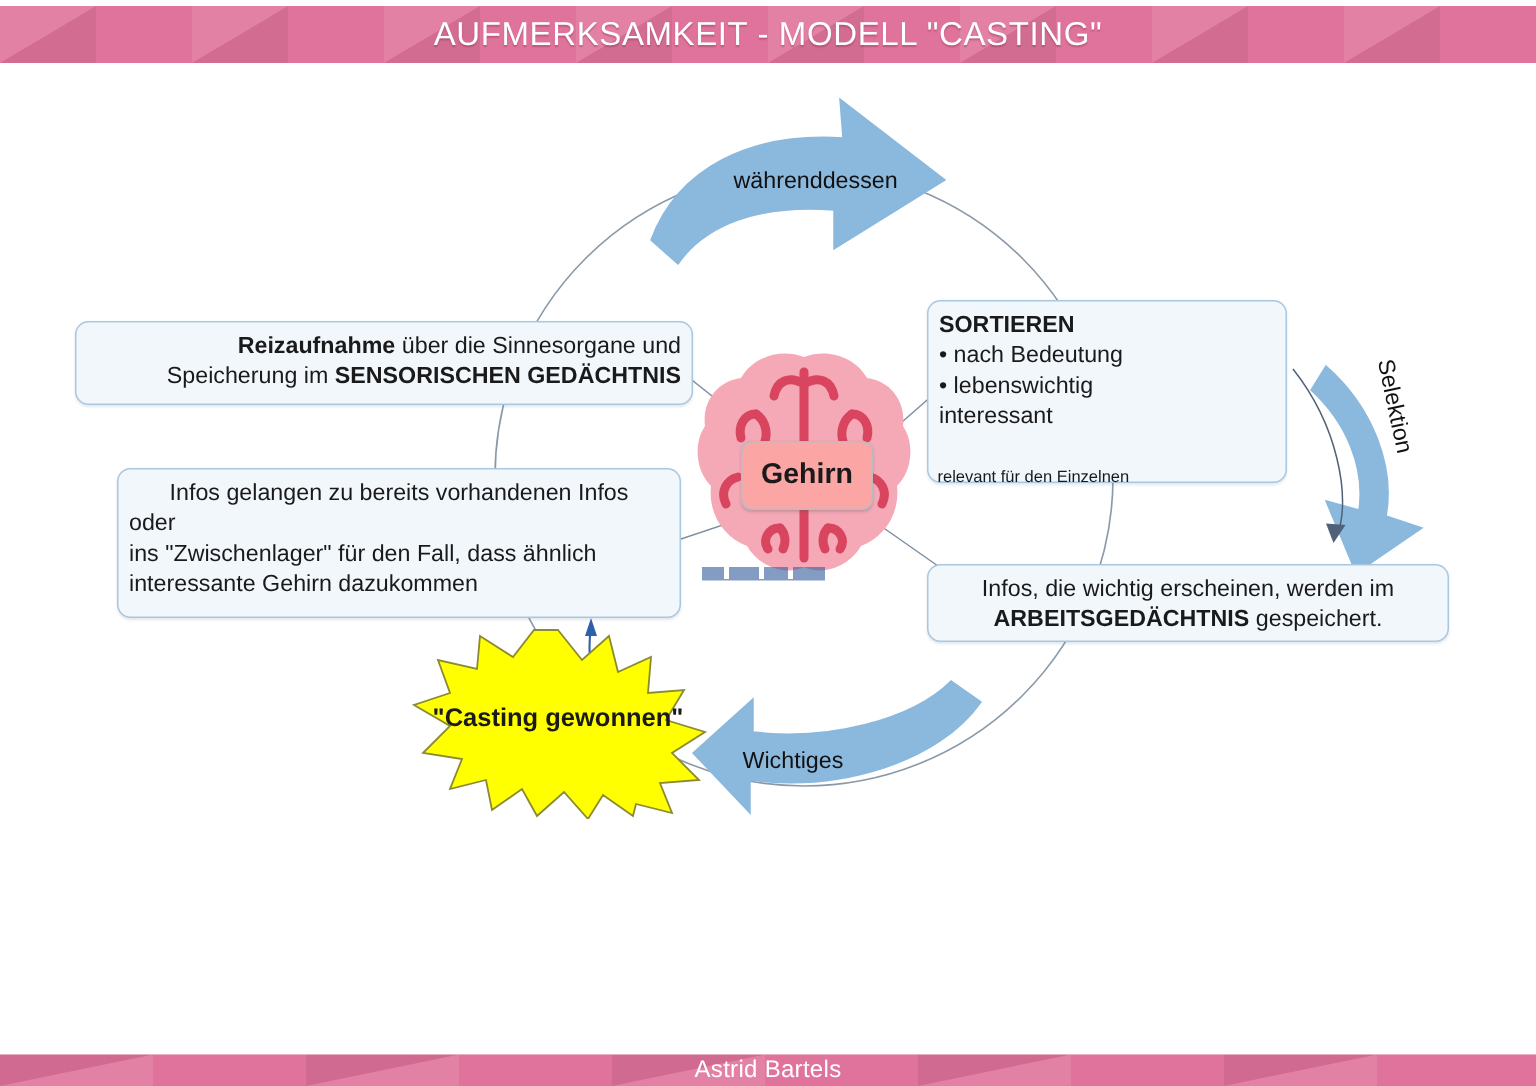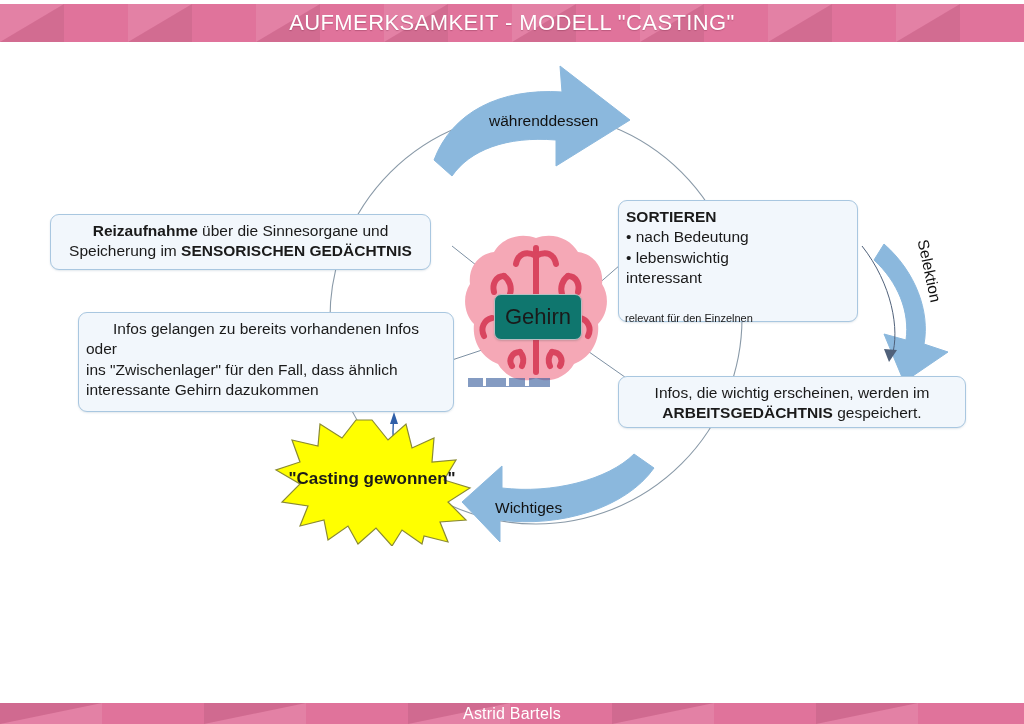--- a/index.html
+++ b/index.html
@@ -46,21 +46,21 @@
     border:1px solid #a9c7e0;
     border-radius:9px;
     box-sizing:border-box;
     color:#1a1a1a;
     font-size:15.5px;
     line-height:1.32;
     box-shadow:0 1px 2px rgba(90,120,150,.18);
   }
   .tbox .inner{position:absolute;left:7px;right:7px;top:6px;}
 
-  #box-reizaufnahme{left:50px;top:214px;width:381px;height:56px;text-align:center;text-decoration:underline;}
+  #box-reizaufnahme{left:50px;top:214px;width:412px;height:56px;text-align:right;text-decoration:underline;}
   #box-infos-gelangen{left:78px;top:312px;width:376px;height:100px;text-align:left;}
   #box-sortieren{left:618px;top:200px;width:240px;height:122px;text-align:left;padding-left:43px;}
   #box-arbeitsgedaechtnis{left:618px;top:376px;width:348px;height:52px;text-align:center;}
 
   .tbox b{font-weight:bold;}
   .bullet-line{white-space:nowrap;}
   .sort-title{font-weight:bold;}
 
   
   #sortieren-overflow{
@@ -70,23 +70,23 @@
 
   
   #brain-graphic{position:absolute;left:462px;top:232px;width:148px;height:160px;}
   #brain-credit{
     position:absolute;left:468px;top:378px;width:82px;height:8px;
     background:linear-gradient(90deg,#3a5f9e 0 18%,transparent 18% 22%,#3a5f9e 22% 46%,transparent 46% 50%,#3a5f9e 50% 70%,transparent 70% 74%,#3a5f9e 74% 100%);
     opacity:.62;border-bottom:1.5px solid #3a5f9e;
   }
   #box-gehirn{
     position:absolute;left:494px;top:294px;width:86px;height:44px;
-    background:#0f766e;border:1px solid #b9bdc2;border-radius:7px;
+    background:#fca5a5;border:1px solid #b9bdc2;border-radius:7px;
     display:flex;align-items:center;justify-content:center;
-    font-size:22px;font-weight:normal;color:#1a1a1a;
+    font-size:19px;font-weight:bold;color:#1a1a1a;
     box-shadow:0 1px 2px rgba(80,80,80,.25);
   }
 
   
   #starburst{position:absolute;left:266px;top:418px;width:212px;height:128px;}
   #starburst-label{
     position:absolute;left:262px;top:469px;width:220px;
     text-align:center;font-size:17px;font-weight:bold;color:#1a1a1a;
     white-space:nowrap;
   }

